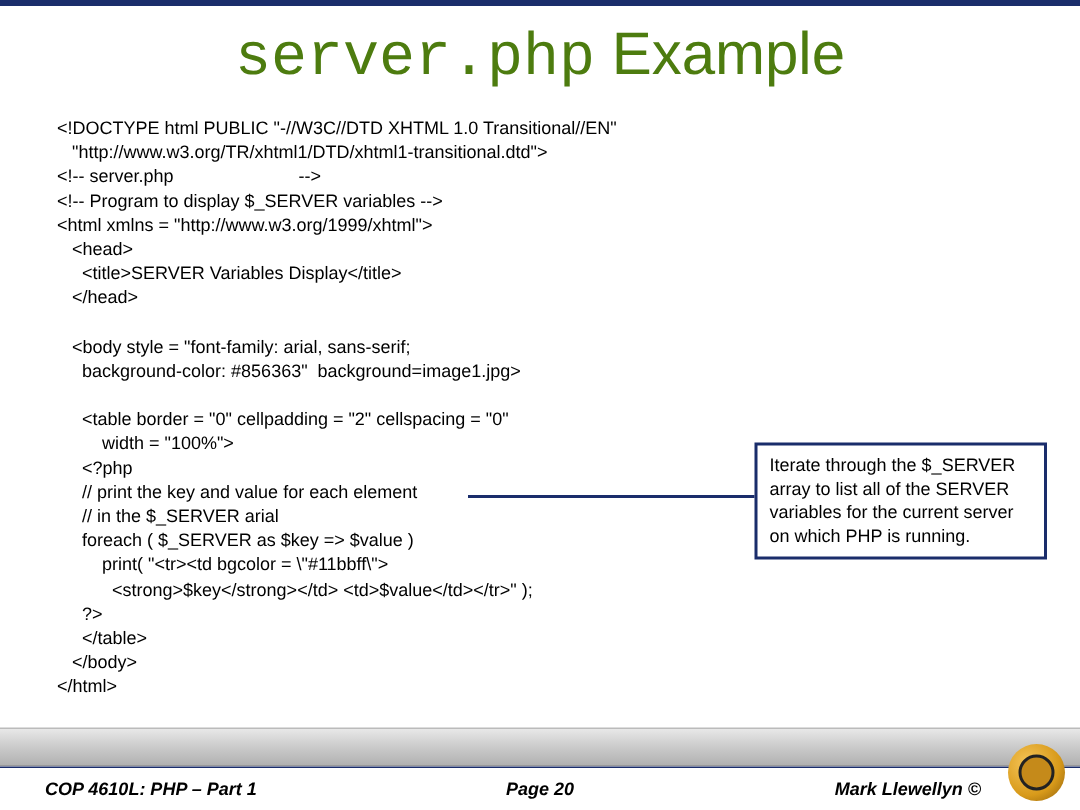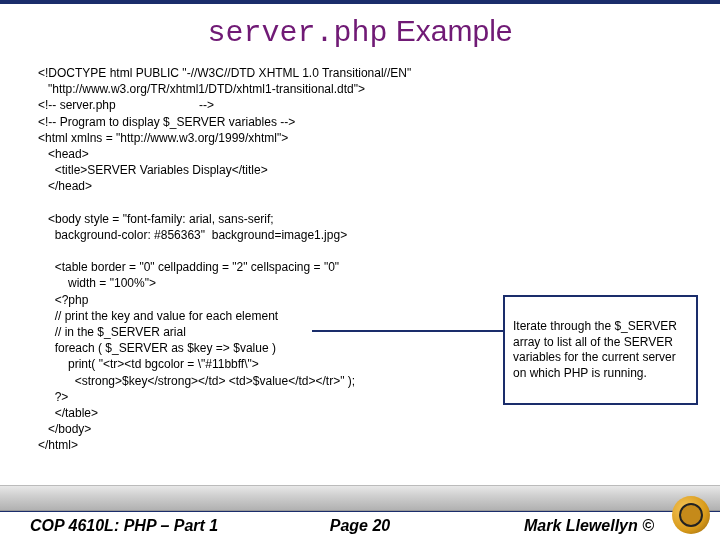--- a/index.html
+++ b/index.html
@@ -11,22 +11,22 @@
     font-family: Arial, sans-serif;
     position: relative;
     overflow: hidden;
   }
   .top-bar {
     height: 4px;
     background: #1a2d6b;
   }
   .title {
     text-align: center;
-    font-size: 30px;
-    color: #701a75;
+    font-size: 40px;
+    color: #4d7c0f;
     margin: 10px 0 15px 0;
   }
   .title .mono {
     font-family: "Courier New", monospace;
   }
   .code-block {
     font-family: Arial, sans-serif;
     font-size: 12px;
     color: #000;
     line-height: 1.35;
@@ -34,21 +34,21 @@
     white-space: pre;
   }
   .callout {
     position: absolute;
     right: 22px;
     top: 295px;
     width: 175px;
     border: 2px solid #1a2d6b;
     background: #fff;
     font-size: 12px;
-    padding: 22px 8px;
+    padding: 6px 8px;
     line-height: 1.3;
   }
   .arrow-line {
     position: absolute;
     background: #1a2d6b;
   }
   .arrow-h {
     top: 330px;
     left: 312px;
     width: 198px;
@@ -75,21 +75,21 @@
     background: linear-gradient(to bottom, #e8e8e8 0%, #d0d0d0 40%, #b1b1b1 100%);
     border-top: 1px solid #bbb;
     border-bottom: 1px solid #999;
   }
   .info-bar {
     height: 28px;
     background: #fff;
     border-top: 1px solid #1a2d6b;
     display: flex;
     align-items: center;
-    font-size: 16px;
+    font-size: 12px;
     font-style: italic;
     font-weight: bold;
     color: #000;
     position: relative;
   }
   .info-left { position: absolute; left: 30px; }
   .info-center { position: absolute; left: 50%; transform: translateX(-50%); }
   .info-right { position: absolute; right: 66px; }
   .logo {
     position: absolute;

